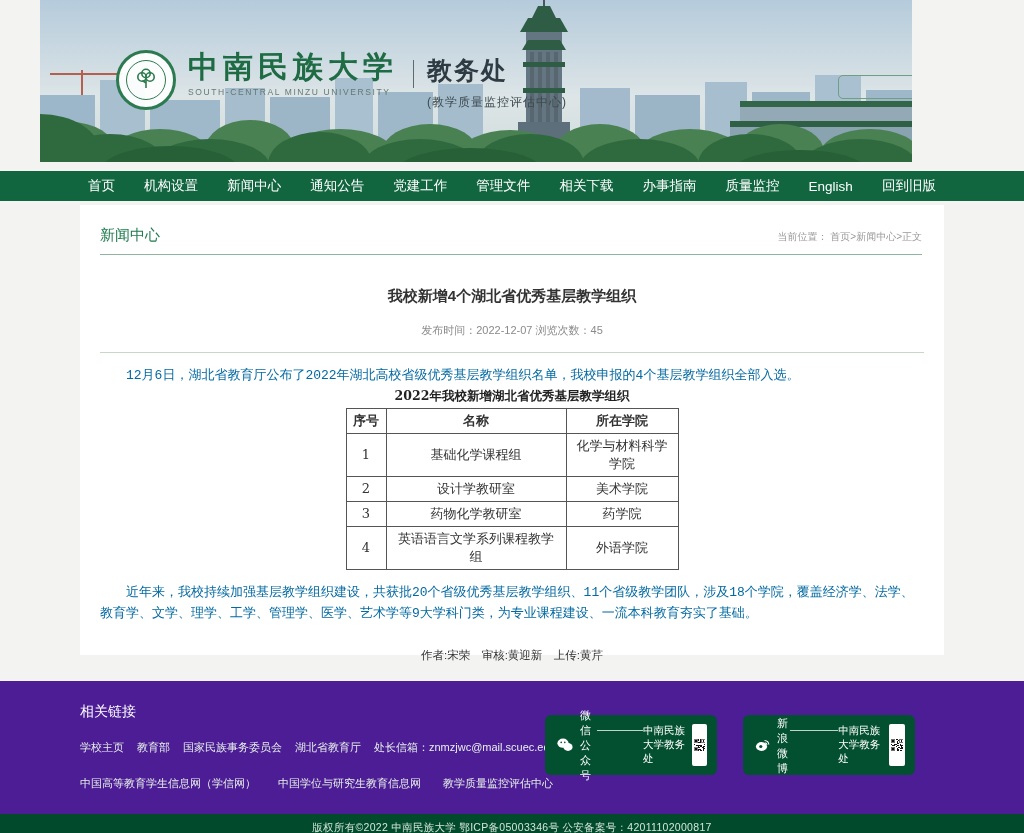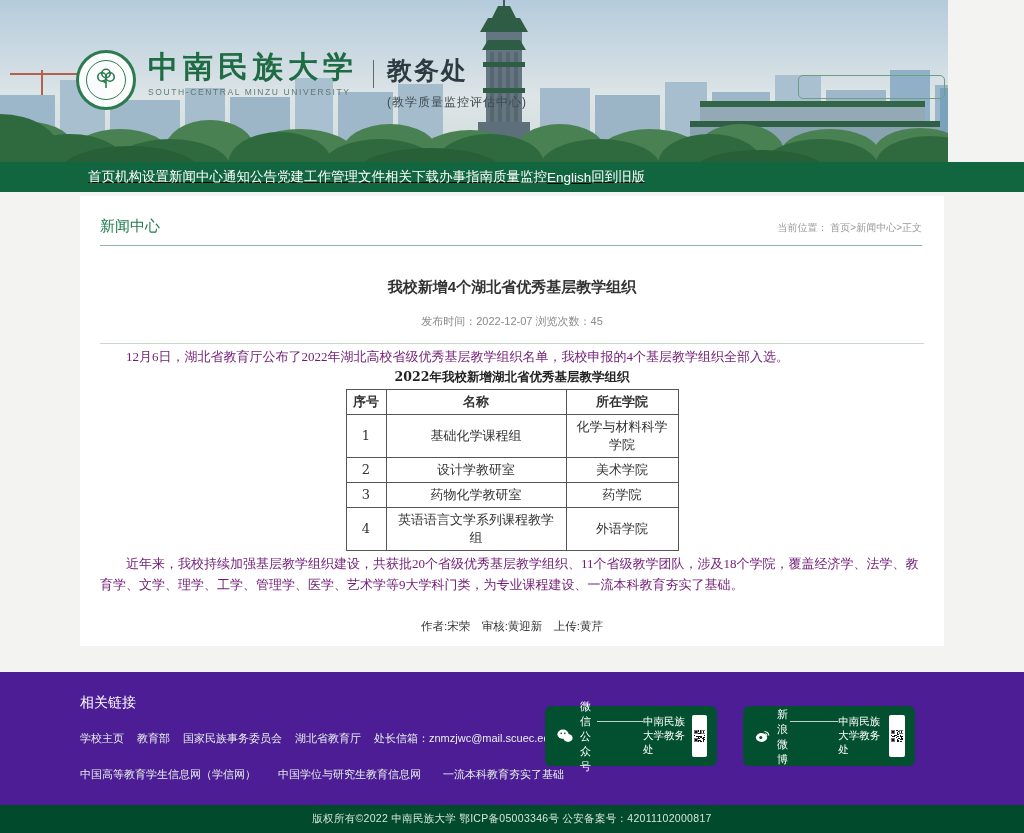--- a/index.html
+++ b/index.html
@@ -1,20 +1,20 @@
 <!DOCTYPE html>
 <html><head>
 <meta charset="utf-8">
 <style>
   * { margin:0; padding:0; box-sizing:border-box; }
   html,body { width:1024px; height:833px; overflow:hidden; background:#f3f4f1;
               font-family:"Liberation Sans", sans-serif; }
 
   
-  .banner { position:relative; width:948px; height:162px; overflow:hidden; }
+  .banner { position:relative; width:872px; height:162px; overflow:hidden;margin-left:40px; }
   .banner-art { position:absolute; left:0; top:0; }
   .brand { position:absolute; left:76px; top:50px; display:flex; align-items:flex-start; }
   .emblem { width:60px; height:60px; border-radius:50%; border:3px solid #2c7a4f;
             background:rgba(255,255,255,.93); position:relative; flex:0 0 auto; }
   .emblem-inner { position:absolute; left:7px; top:7px; width:40px; height:40px;
                   border-radius:50%; border:1.5px solid #2c7a4f; display:flex;
                   align-items:center; justify-content:center; }
   .brand-text { margin-left:12px; padding-top:2px; }
   .univ-name { font-family:"Liberation Serif", serif; font-size:30px; font-weight:bold;
                color:#1e6b44; letter-spacing:5px; line-height:1; }
@@ -27,38 +27,38 @@
   .search-box { position:absolute; left:798px; top:75px; width:147px; height:24px;
                 border:1px solid #6f9e82; border-radius:5px; display:flex; align-items:center; }
   .search-input { flex:1; height:100%; background:transparent; border:none; outline:none;
                   padding:0 8px; font-size:12px; color:#fff; }
   .search-divider { width:1px; height:13px; background:#6f9e82; }
   .search-btn { width:30px; height:100%; display:flex; align-items:center; justify-content:center;
                 cursor:pointer; background:transparent; border:none; }
 
   
   .nav { width:1024px; height:30px; background:#116640; }
-  .nav-inner { width:880px; margin:0 auto; height:100%; display:flex;
-               align-items:center; padding:0 16px;text-decoration:underline; }
+  .nav-inner { width:880px; margin:9px auto; height:100%; display:flex;
+               justify-content:space-between; align-items:center; padding:0 16px; }
   .nav-item { color:#fff; font-size:13.5px; text-decoration:none; cursor:pointer; }
 
   
   .page { padding:4px 0 26px; }
   .card { width:864px; height:450px; margin:0 auto; background:#fff; }
   .card-head { display:flex; justify-content:space-between; align-items:flex-end;
                margin:0 22px 0 20px; padding:21px 0 9px; border-bottom:1px solid #8fb5a0; }
   .section-title { font-size:15px; color:#1f7a4e; }
   .breadcrumb { font-size:10px; color:#999; padding-bottom:1px; }
 
   .article { padding:0 20px; }
   .article-title { margin-top:32px; text-align:center; font-size:15px; font-weight:bold; color:#333; }
   .article-meta { margin-top:17px; text-align:center; font-size:11px; color:#8a8a8a;
                   padding-bottom:14px; border-bottom:1px solid #c9d6cc; }
-  .para { margin-top:3px; font-family:Liberation Serif, serif;
-          font-size:13px; color:#701a75; text-indent:2em; line-height:1.6; }
+  .para { margin-top:13px; font-family:Liberation Mono, monospace;
+          font-size:13px; color:#0369a1; text-indent:2em; line-height:1.6; }
   .tbl-caption { text-align:center; font-family:"DejaVu Serif","Liberation Serif",serif;
                  font-size:12.5px; font-weight:bold; color:#222; margin-top:1px; }
   table.award { margin:3px auto 0; border-collapse:collapse;
                 font-family:"DejaVu Serif","Liberation Serif",serif; font-size:13px; color:#333;padding-left:39px; }
   table.award th, table.award td { border:1px solid #555; text-align:center; padding:3px 6px; height:22px; }
   table.award th:nth-child(1), table.award td:nth-child(1){ width:40px; }
   table.award th:nth-child(2), table.award td:nth-child(2){ width:180px; }
   table.award th:nth-child(3), table.award td:nth-child(3){ width:112px; }
   .author { text-align:center; margin-top:24px; font-size:11.5px; color:#333; }
 
@@ -295,21 +295,21 @@
     <span class="flink">学校主页</span>
         <span class="flink">教育部</span>
         <span class="flink">国家民族事务委员会</span>
         <span class="flink">湖北省教育厅</span>
         <span class="flink">处长信箱：znmzjwc@mail.scuec.edu.cn</span>
       </div>
     <div class="flinks row2">
 
     <span class="flink">中国高等教育学生信息网（学信网）</span>
         <span class="flink">中国学位与研究生教育信息网</span>
-        <span class="flink">一流本科教育夯实了基础</span>
+        <span class="flink">教学质量监控评估中心</span>
       </div>
 
     <div class="qr-cards">
       <div class="qr-card">
         <div class="qr-left">
           <div class="qr-label-row">
             <span>
               <svg width="16" height="14" viewBox="0 0 16 14">
                 <ellipse cx="6" cy="5.2" rx="5.6" ry="4.6" fill="#fff"></ellipse>
                 <ellipse cx="11" cy="9" rx="4.6" ry="3.9" fill="#fff"></ellipse>

